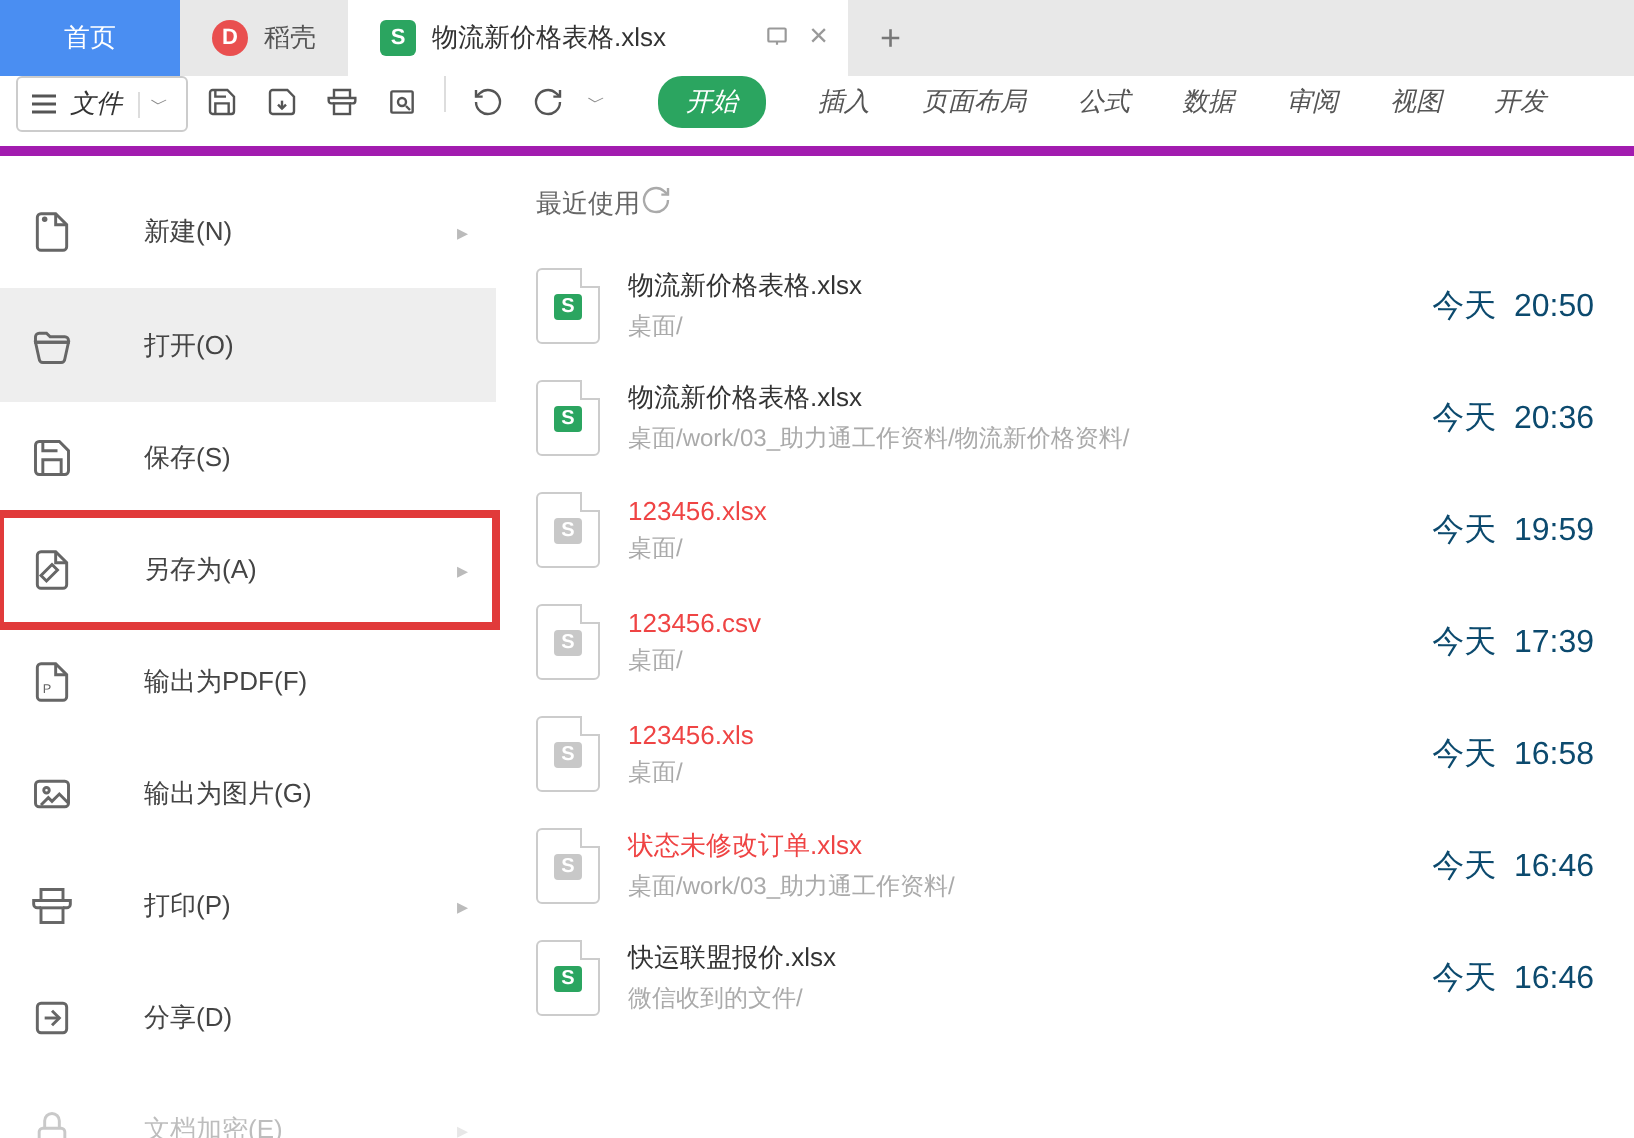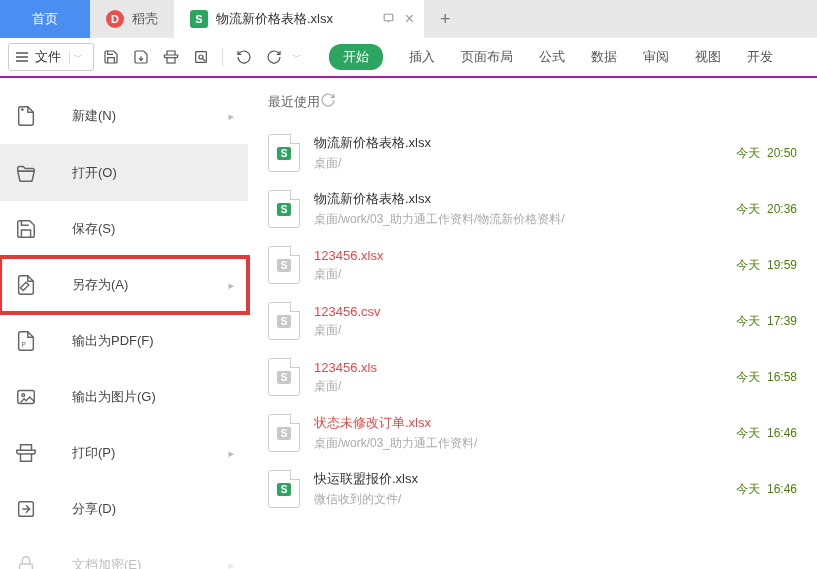--- a/index.html
+++ b/index.html
@@ -10,21 +10,21 @@
   .tab { display: flex; align-items: center; padding: 0 16px; gap: 8px; font-size: 13px; cursor: pointer; }
   .tab.home { background: #4a8ef2; color: #fff; min-width: 90px; justify-content: center; font-family: Liberation Serif, serif; }
   .tab.daoke { background: #e8e8e8; color: #555; }
   .tab.file { background: #fff; color: #333; min-width: 250px; justify-content: flex-start; position: relative; }
   .tab.file .close-set { position: absolute; right: 10px; display: flex; gap: 10px; align-items: center; color: #999; }
   .tab.newtab { background: #e8e8e8; color: #777; min-width: 40px; justify-content: center; font-size: 18px; }
   .icon-s { width: 18px; height: 18px; background: #2ba560; color: #fff; border-radius: 3px; display: inline-flex; align-items: center; justify-content: center; font-size: 11px; font-weight: bold; }
   .icon-d { width: 18px; height: 18px; background: #e94f4f; color: #fff; border-radius: 50%; display: inline-flex; align-items: center; justify-content: center; font-size: 11px; font-weight: bold; }
 
   
-  .toolbar { display: flex; height: 40px; align-items: center; border-bottom: 2px solid #a21caf; padding: 0 8px; gap: 4px; }
+  .toolbar { display: flex; height: 40px; align-items: flex-start; border-bottom: 5px solid #a21caf; padding: 0 8px; gap: 4px; font-style: italic; }
   .tool-file { display: flex; align-items: center; gap: 6px; padding: 4px 10px 4px 6px; border: 1px solid #ccc; border-radius: 3px; cursor: pointer; }
   .tool-file .ham { display: inline-block; }
   .tool-file .ham svg { display:block; }
   .tool-file .dd { font-size: 9px; color: #888; padding-left:4px; border-left:1px solid #ddd; margin-left:2px;}
   .tool-icon { width: 26px; height: 26px; display: inline-flex; align-items: center; justify-content: center; color: #555; cursor: pointer; }
   .toolsep { width: 1px; height: 18px; background: #ddd; margin: 0 4px; }
   .menu-tabs { display: flex; gap: 26px; margin-left: 22px; align-items: center; }
   .menu-item { color: #555; cursor: pointer; }
   .menu-item.active { background: #2ba560; color: #fff; padding: 4px 14px; border-radius: 12px; }
 
@@ -45,21 +45,21 @@
   .recent-item { display: flex; align-items: center; gap: 14px; padding: 9px 6px; cursor: pointer; }
   .recent-item .file-icon { width: 32px; height: 38px; border: 1.5px solid #ccc; border-radius: 3px; position: relative; display:flex; align-items:center; justify-content:center;}
   .recent-item .file-icon.green .badge { background:#2ba560; }
   .recent-item .file-icon.gray .badge { background:#c8c8c8; }
   .recent-item .file-icon .fold { position:absolute; top:-1px; right:-1px; width:10px; height:10px; background:#fff; border-left:1.5px solid #ccc; border-bottom:1.5px solid #ccc;}
   .recent-item .file-icon .badge { color:#fff; font-size:10px; padding:1px 4px; border-radius:2px; font-weight:bold;}
   .recent-item .info { flex: 1; }
   .recent-item .name { color: #333; font-size: 13px; }
   .recent-item.faded .name { color: #ef4444; }
   .recent-item .path { color: #aaa; font-size: 12px; margin-top: 3px; }
-  .recent-item .time { color: #4d7c0f; font-size: 12px; white-space: nowrap; }
+  .recent-item .time { color: #0c4a6e; font-size: 16px; white-space: nowrap; }
 </style>
 </head>
 <body>
 
 <div class="tabbar">
   <div class="tab home">
       <span>首页</span>
     </div>
   <div class="tab daoke">
     <span class="icon-d">D</span>

